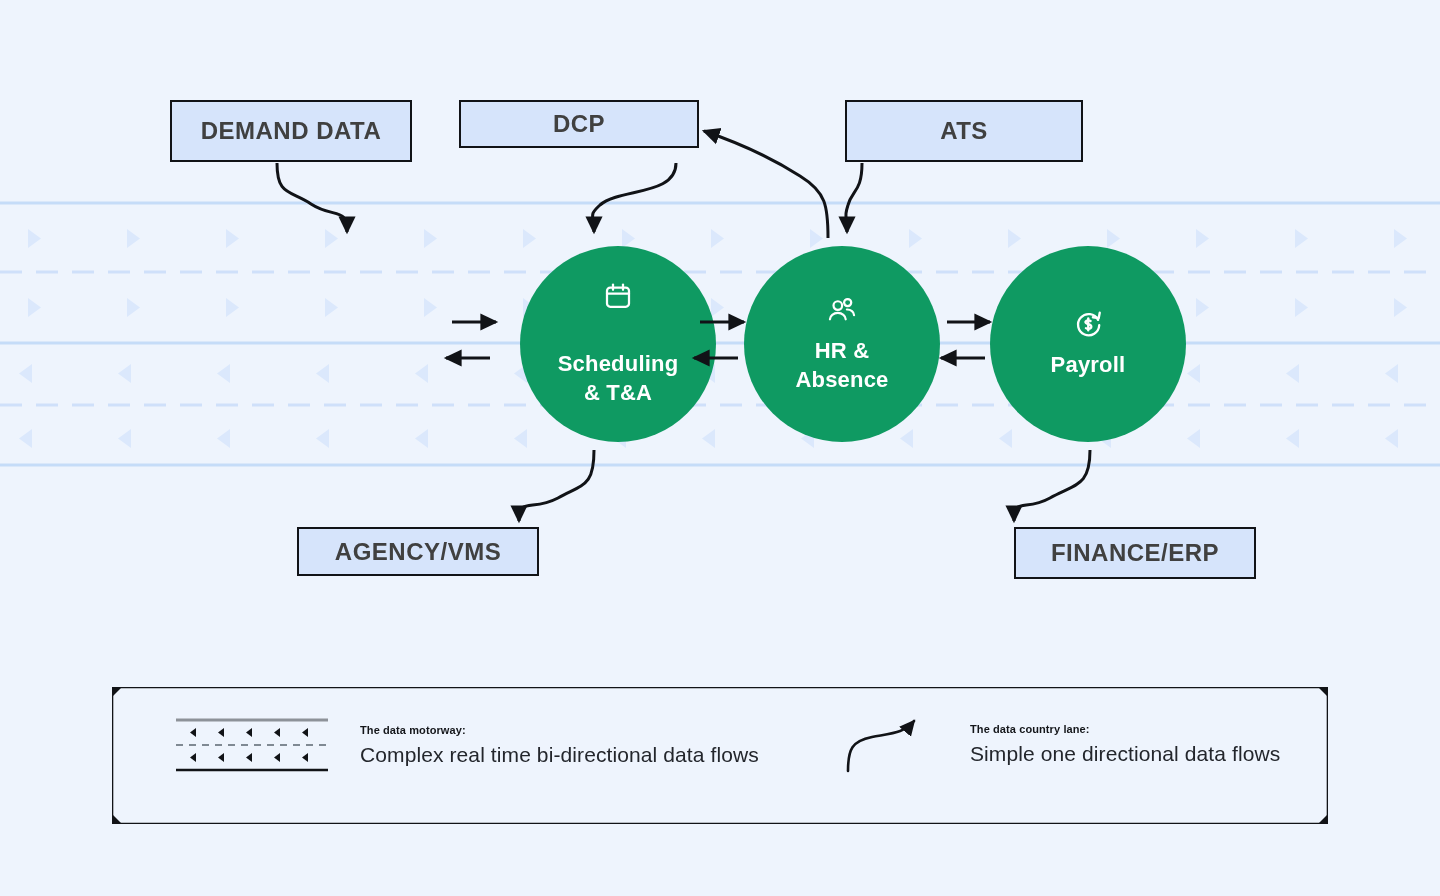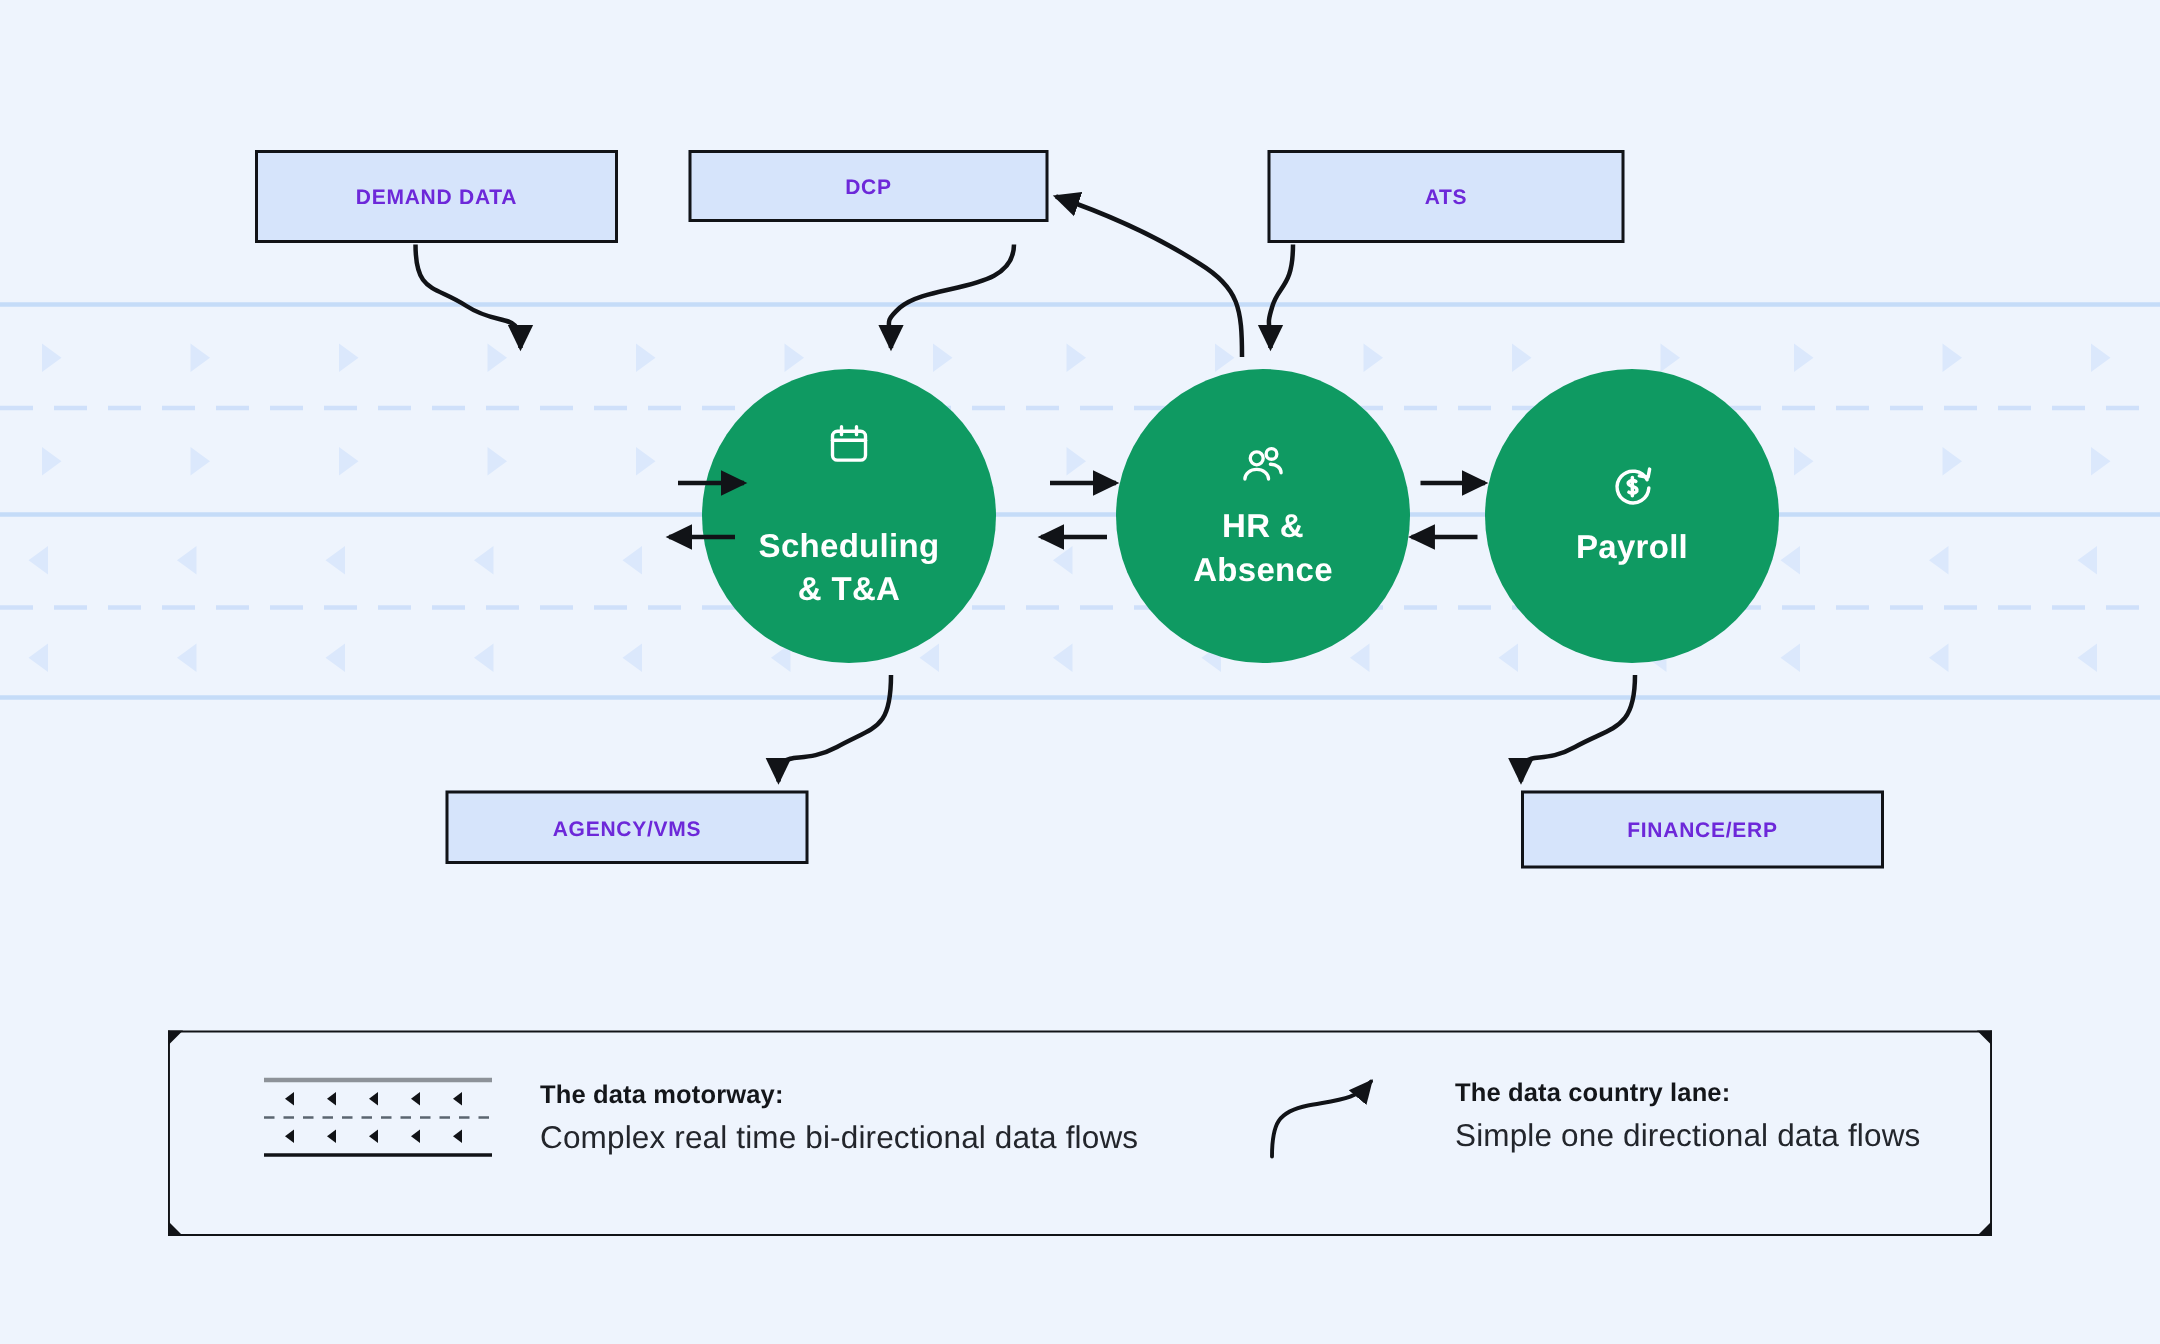--- a/index.html
+++ b/index.html
@@ -30,23 +30,23 @@
   
   .box {
     position: absolute;
     box-sizing: border-box;
     background: #d6e4fb;
     border: 2.5px solid #111317;
     display: flex;
     align-items: center;
     justify-content: center;
     letter-spacing: 0.5px;
-    color: #6d28d9;
+    color: #404040;
     font-weight: 700;
-    font-size: 14px;
+    font-size: 24px;
   }
   .box.demand   { left: 170px; top: 100px;  width: 242px; height: 62px; }
   .box.dcp      { left: 459px; top: 100px;  width: 240px; height: 48px; }
   .box.ats      { left: 845px; top: 100px;  width: 238px; height: 62px; }
   .box.agency   { left: 297px; top: 527px;  width: 242px; height: 49px; }
   .box.finance  { left: 1014px; top: 527px;  width: 242px; height: 52px; }
 
   
   .node {
     position: absolute;
@@ -65,21 +65,21 @@
     line-height: 0;
   }
   .node .node-label {
     font-size: 22px;
     font-weight: 600;
     line-height: 1.32;
     white-space: pre-line;
     letter-spacing: 0.2px;
   }
   .node.n1 { left: 249px; top: 246px; width: 196px; height: 196px; }
-  .node.n2 { left: 468px; top: 246px; width: 196px; height: 196px; gap: 28px; }
+  .node.n2 { left: 520px; top: 246px; width: 196px; height: 196px; gap: 28px; }
   .node.n3 { left: 744px; top: 246px; width: 196px; height: 196px; }
   .node.n4 { left: 990px; top: 246px; width: 196px; height: 196px; }
 
   
   #connectors {
     position: absolute;
     left: 0; top: 0;
     width: 1440px; height: 896px;
     pointer-events: none;
   }
@@ -101,21 +101,21 @@
     align-items: center;
   }
   .legend-item.motorway { left: 60px;  top: 30px; }
   .legend-item.country  { left: 730px; top: 26px; }
   .legend-art {
     flex: 0 0 auto;
     line-height: 0;
   }
   .legend-text { margin-left: 28px; }
   .legend-title {
-    font-size: 17px;
+    font-size: 11px;
     font-weight: 700;
     color: #14161a;
     letter-spacing: 0.1px;
   }
   .legend-desc {
     margin-top: 7px;
     font-size: 21px;
     font-weight: 400;
     color: #23262c;
     letter-spacing: 0.1px;

